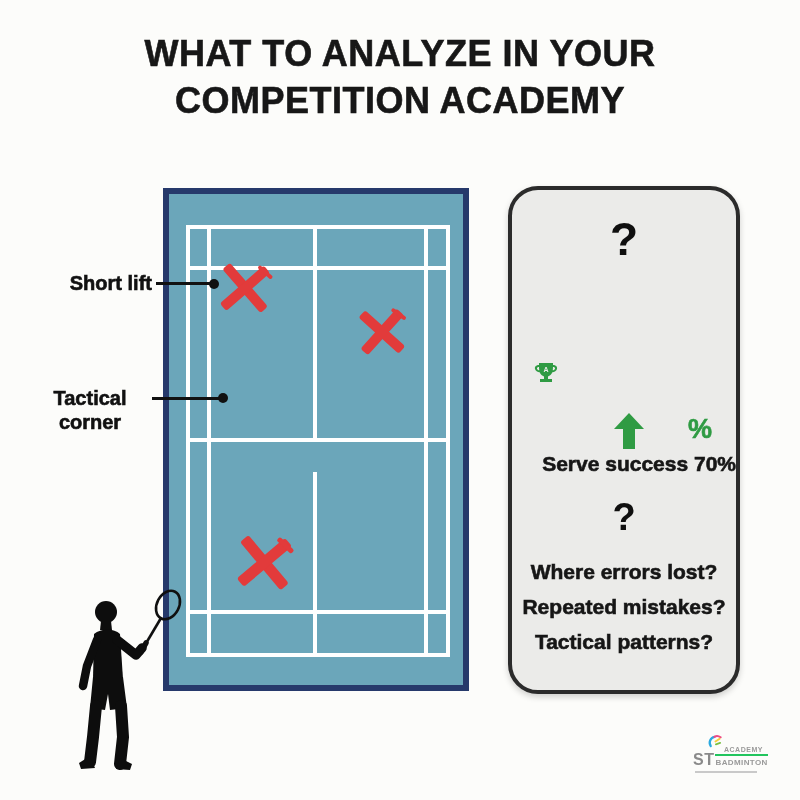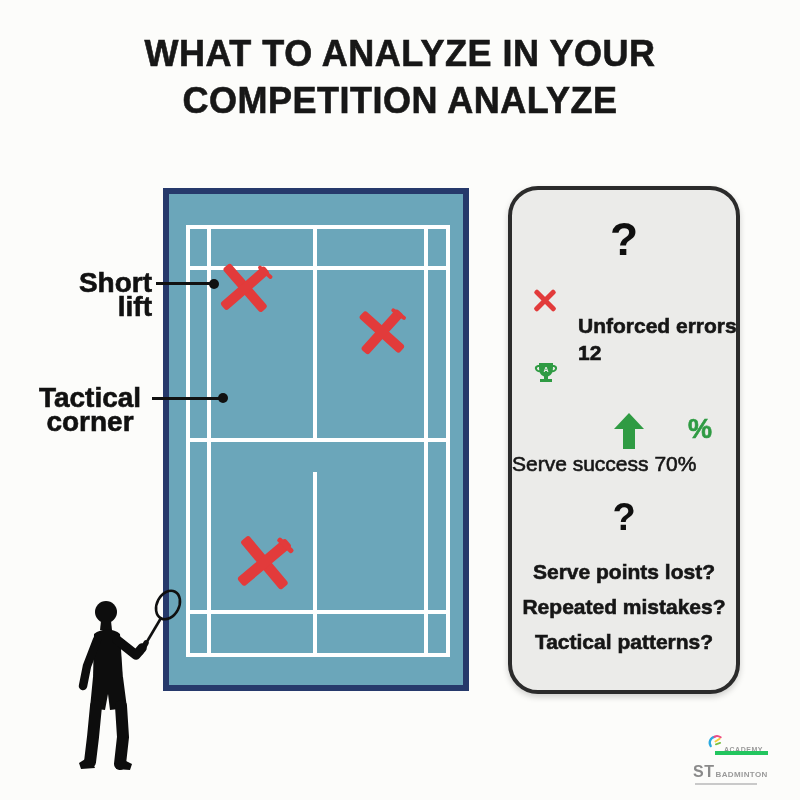--- a/index.html
+++ b/index.html
@@ -44,21 +44,21 @@
   .xmark .fleck {
     position:absolute; width:34%; height:8%; background:#E23B3B;
     border-radius:2px; right:-2%; top:14%; transform:rotate(38deg);
   }
   .x1 { left:218px; top:261px; width:54px; height:54px; transform:rotate(4deg); }
   .x2 { left:357px; top:306px; width:50px; height:50px; transform:rotate(-3deg); }
   .x3 { left:235px; top:533px; width:58px; height:58px; transform:rotate(5deg); }
 
   
   .callout-label {
-    position:absolute; font-size:28px; font-weight:700; color:#111;
+    position:absolute; font-size:20px; font-weight:700; color:#111;
     line-height:24px; z-index:4;
   }
   .lbl-shortlift { left:40px; top:271px; width:112px; text-align:right; }
   .lbl-backhand  { left:30px; top:386px; width:120px; text-align:center; }
   .leader { position:absolute; height:2.5px; background:#111; z-index:4; }
   .leader1 { left:156px; top:282px; width:56px; }
   .leader2 { left:152px; top:397px; width:68px; }
   .dot { position:absolute; width:10px; height:10px; border-radius:50%; background:#111; z-index:4; }
   .dot1 { left:209px; top:279px; }
   .dot2 { left:218px; top:393px; }
@@ -79,50 +79,50 @@
   .stat-icon { position:absolute; left:0; top:2px; width:28px; height:28px; }
   .stat-text { margin-left:46px; font-size:21px; font-weight:700; line-height:27px; width:170px; }
   .xicon { position:relative; width:26px; height:26px; }
   .xicon .bar { position:absolute; left:-4%; top:40%; width:108%; height:20%; background:#E23B3B; border-radius:2px; }
   .xicon .bar.b1 { transform:rotate(45deg); }
   .xicon .bar.b2 { transform:rotate(-45deg); }
   .arrow-row { position:absolute; top:222px; left:0; width:100%; height:40px; }
   .up-arrow { position:absolute; left:100px; top:0; }
   .pct { position:absolute; left:176px; top:2px; font-size:27px; font-weight:700; color:#2F9B43; }
   .serve-line {
-    position:absolute; top:262px; left:0; width:100%; text-align:left;
-    font-size:21px; font-weight:400;
+    position:absolute; top:262px; left:0; width:100%; text-align:right;
+    font-size:21px; font-weight:700;
   }
   .q-mid {
     position:absolute; top:306px; left:0; width:100%; text-align:center;
     font-size:38px; font-weight:700; color:#0f0f0f;
   }
   .q-line { position:absolute; left:0; width:100%; text-align:center; font-size:21px; font-weight:700; }
   .ql1 { top:370px; } .ql2 { top:405px; } .ql3 { top:440px; }
 
   
   .player { position:absolute; left:50px; top:582px; z-index:5; }
 
   
   .logo { position:absolute; left:693px; top:734px; width:80px; z-index:2; color:#8D8D8D; }
   .logo-row1 { display:flex; align-items:flex-end; margin-left:14px; }
   .logo-academy { font-size:7px; letter-spacing:0.5px; font-weight:700; margin-left:2px; color:#9a9a9a; }
   .logo-row2 { display:flex; align-items:baseline; margin-top:-2px; }
   .logo-st { font-size:16px; font-weight:700; letter-spacing:0.5px; color:#8a8a8a; }
-  .logo-badminton { font-size:8px; font-weight:700; letter-spacing:0.4px; margin-left:1px; color:#9a9a9a; border-top:4px solid #22c55e; padding-top:15px; }
+  .logo-badminton { font-size:8px; font-weight:700; letter-spacing:0.4px; margin-left:1px; color:#9a9a9a; border-top:2px solid #22c55e; padding-top:2px; }
   .logo-tagline-bar { margin-top:2px; margin-left:2px; width:62px; height:2px; background:#c9c9c9; }
 </style>
 </head>
 <body>
 
 <div class="canvas">
 
   <div class="title heavy">
     <div>WHAT TO ANALYZE IN YOUR</div>
-    <div>COMPETITION ANALYZE</div>
+    <div>COMPETITION ACADEMY</div>
   </div>
 
   <div class="court">
     <div class="court-surface"></div>
     <div class="cline boundary"></div>
     <div class="cline v-in-l"></div>
     <div class="cline v-in-r"></div>
     <div class="cline h-top"></div>
     <div class="cline h-mid"></div>
     <div class="cline h-bot"></div>
@@ -150,30 +150,20 @@
   <div class="leader leader1"></div>
   <div class="dot dot1"></div>
 
   <div class="callout-label lbl-backhand heavy">Tactical corner</div>
   <div class="leader leader2"></div>
   <div class="dot dot2"></div>
 
   <div class="panel">
     <div class="q-top">?</div>
 
-    <div class="stat-row row-errors">
-      <div class="stat-icon xicon">
-        <div class="bar b1"></div>
-          <div class="bar b2"></div>
-      </div>
-      <div class="stat-text heavy">
-        <div>Unforced errors</div>
-        <div>12</div>
-      </div>
-    </div>
 
     <div class="stat-row row-winners">
       <div class="stat-icon">
         <svg width="28" height="28" viewBox="0 0 28 28">
           <path fill="#2F9B43" d="M7 3h14v2c2.8 0 4.6 1.6 4 4-0.5 2-2.5 3.2-4.6 3.3C19.4 14.6 17.8 16 16 16.4V19h4v3H8v-3h4v-2.6C10.2 16 8.6 14.6 7.6 12.3 5.5 12.2 3.5 11 3 9c-0.6-2.4 1.2-4 4-4V3zM7 7c-1.4 0-2.2 0.7-2 1.7 0.2 0.9 1.1 1.5 2.3 1.6C7.1 9.3 7 8.2 7 7zm14 0c0 1.2-0.1 2.3-0.3 3.3 1.2-0.1 2.1-0.7 2.3-1.6 0.2-1-0.6-1.7-2-1.7z"></path>
           <text x="14" y="11.5" text-anchor="middle" font-size="7" font-family="Liberation Sans, sans-serif" font-weight="bold" fill="#EBEBE9">A</text>
         </svg>
       </div>
     </div>
 
@@ -183,21 +173,21 @@
           <path fill="#2F9B43" d="M17 1 L32 17 H23 V37 H11 V17 H2 Z"></path>
         </svg>
       </div>
       <div class="pct heavy">%</div>
     </div>
 
     <div class="serve-line heavy">Serve success 70%</div>
 
     <div class="q-mid">?</div>
 
-    <div class="q-line ql1 heavy">Serve points lost?</div>
+    <div class="q-line ql1 heavy">Where errors lost?</div>
     <div class="q-line ql3 heavy">Tactical patterns?</div>
     <div class="q-line ql2 heavy">Repeated mistakes?</div>
   </div>
 
   <div class="player">
     <svg width="145" height="205" viewBox="0 0 145 205">
       <g>
         <ellipse cx="118" cy="23" rx="11" ry="15" fill="none" stroke="#101010" stroke-width="2.6" transform="rotate(28 118 23)"></ellipse>
         <line x1="111" y1="36" x2="95" y2="63" stroke="#101010" stroke-width="2.6"></line>
         <line x1="96" y1="61" x2="91" y2="70" stroke="#101010" stroke-width="5.5" stroke-linecap="round"></line>

